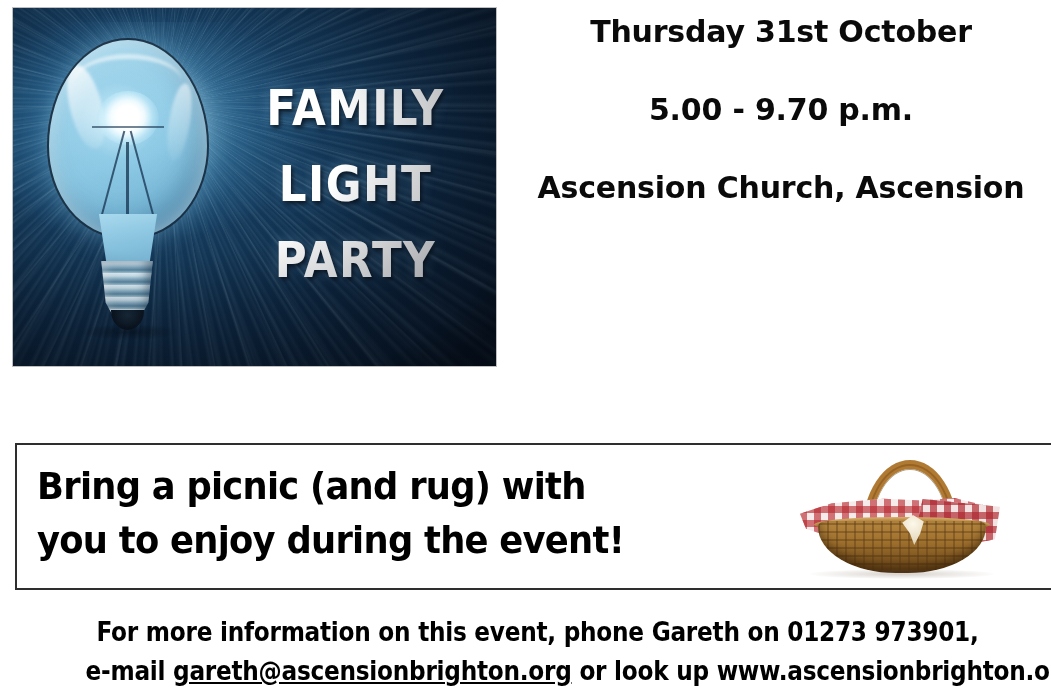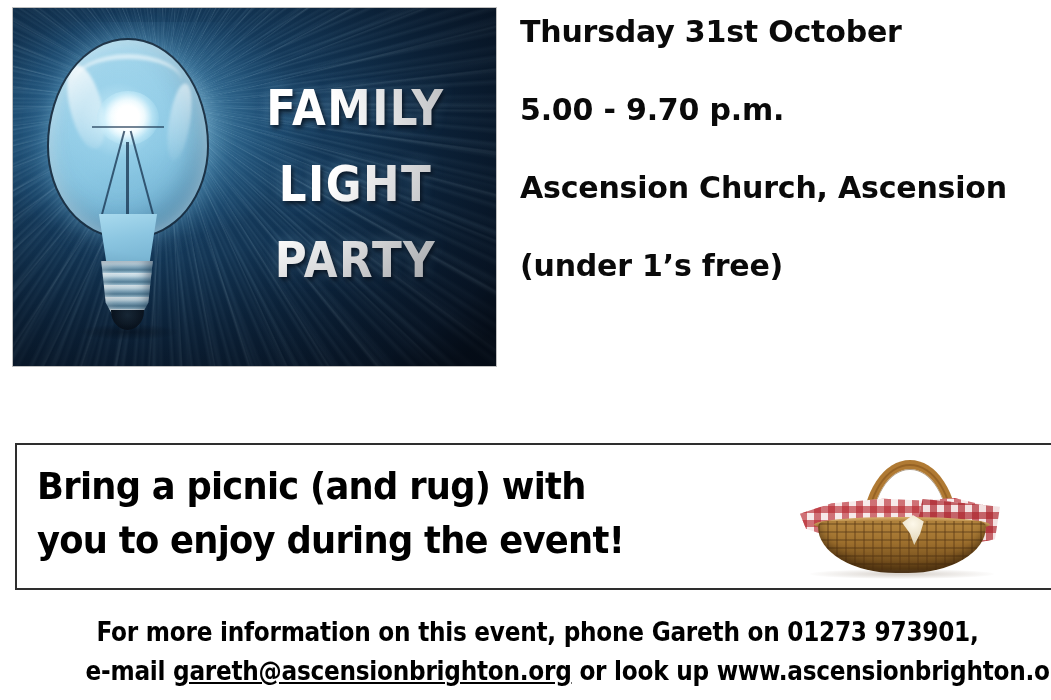--- a/index.html
+++ b/index.html
@@ -253,20 +253,21 @@
     display: block;
     transform: scaleX(0.97);
   }
 
   
   .details {
     position: absolute;
     left: 520px;
     top: 14px;
     width: 522px;
+    text-align: center;
     font-family: "DejaVu Sans", sans-serif;
     font-weight: 700;
     color: #0a0a0a;
   }
   .details .d-line {
     font-size: 30px;
     line-height: 36px;
     letter-spacing: -0.2px;
     margin-bottom: 42px;
   }
@@ -456,21 +457,20 @@
         <span class="hl">Party</span>
       </div>
 
       <div class="vignette"></div>
     </div>
 
     <div class="details">
       <div class="d-line">Thursday 31st October</div>
       <div class="d-line">5.00 - 9.70 p.m.</div>
       <div class="d-line">Ascension Church, Ascension</div>
-      <div class="d-line last">(under 1’s free)</div>
     </div>
 
   </div>
 
   <div class="picnic-box">
 
     <div class="picnic-text">
       <span class="pl">Bring a picnic (and rug) with</span>
       <span class="pl">you to enjoy during the event!</span>
     </div>

